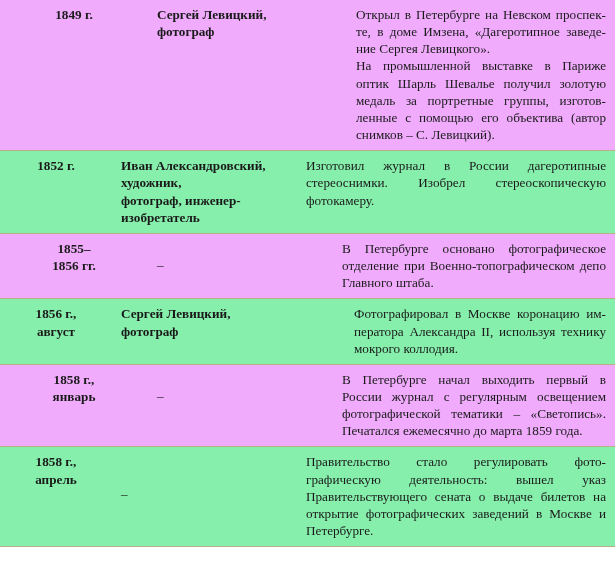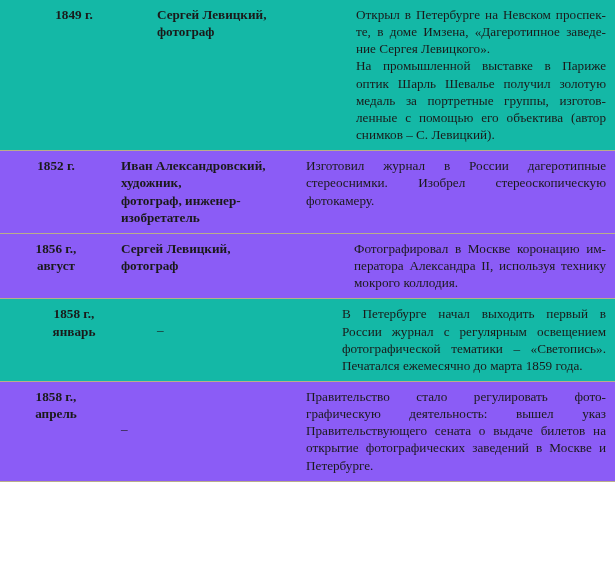--- a/index.html
+++ b/index.html
@@ -17,24 +17,24 @@
   table.timeline {
     border-collapse: collapse;
     width: 615px;
     table-layout: fixed;
   }
   table.timeline col.c1 { width: 112px; }
   table.timeline col.c2 { width: 185px; }
   table.timeline col.c3 { width: 318px; }
 
   table.timeline tr.shaded td {
-    background: #8b5cf6;
+    background: #86efac;
   }
   table.timeline tr.plain td {
-    background: #14b8a6;
+    background: #f0abfc;
     padding-left: 45px;
   }
   table.timeline td {
     vertical-align: top;
     padding: 6px 9px 7px 9px;
     font-size: 13.2px;
     line-height: 1.30;
     border-top: 1px solid #b9ae8a;
     border-bottom: 1px solid #b9ae8a;
   }
@@ -88,20 +88,28 @@
     </tr>
     <tr class="shaded">
       <td class="date">1852 г.</td>
       <td class="person">Иван Александровский,
 художник,
 фотограф, инженер-изобретатель</td>
       <td class="desc">
         <p style="white-space: pre-line;">Изготовил журнал в России дагеротипные стереоснимки. Изобрел стереоскопиче­скую фотокамеру.</p>
       </td>
     </tr>
+    <tr class="plain">
+      <td class="date">1855–
+1856 гг.</td>
+      <td class="person dash">–</td>
+      <td class="desc">
+        <p style="white-space: pre-line;">В Петербурге основано фотографическое отделение при Военно-топографическом депо Главного штаба.</p>
+      </td>
+    </tr>
     <tr class="shaded">
       <td class="date">1856 г.,
 август</td>
       <td class="person">Сергей Левицкий,
 фотограф</td>
       <td class="desc">
         <p style="white-space: pre-line; margin-left: 48px;">Фотографировал в Москве коронацию им­ператора Александра II, используя техни­ку мокрого коллодия.</p>
       </td>
     </tr>
     <tr class="plain">

